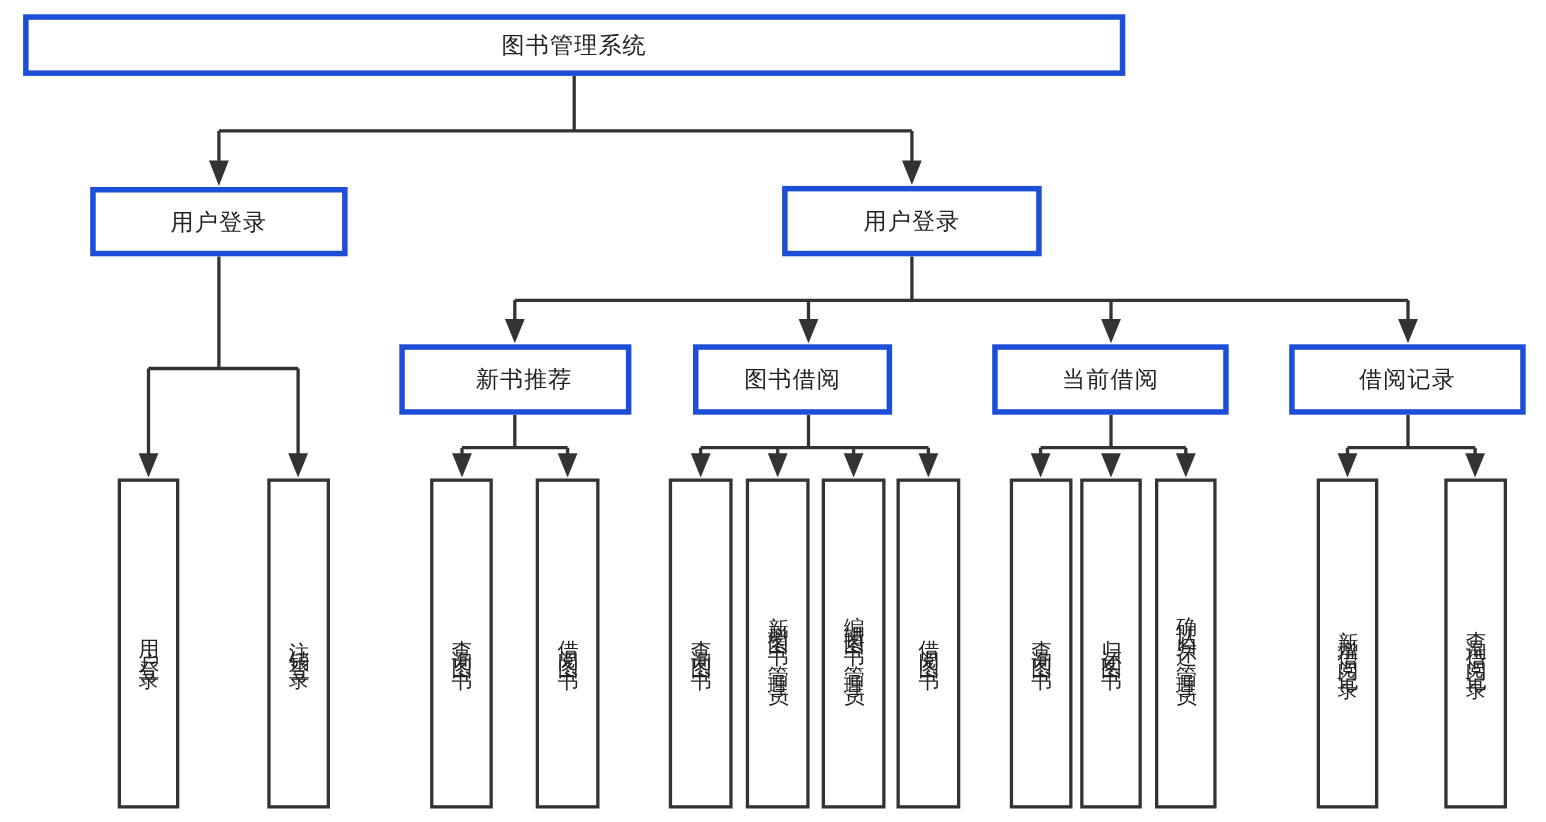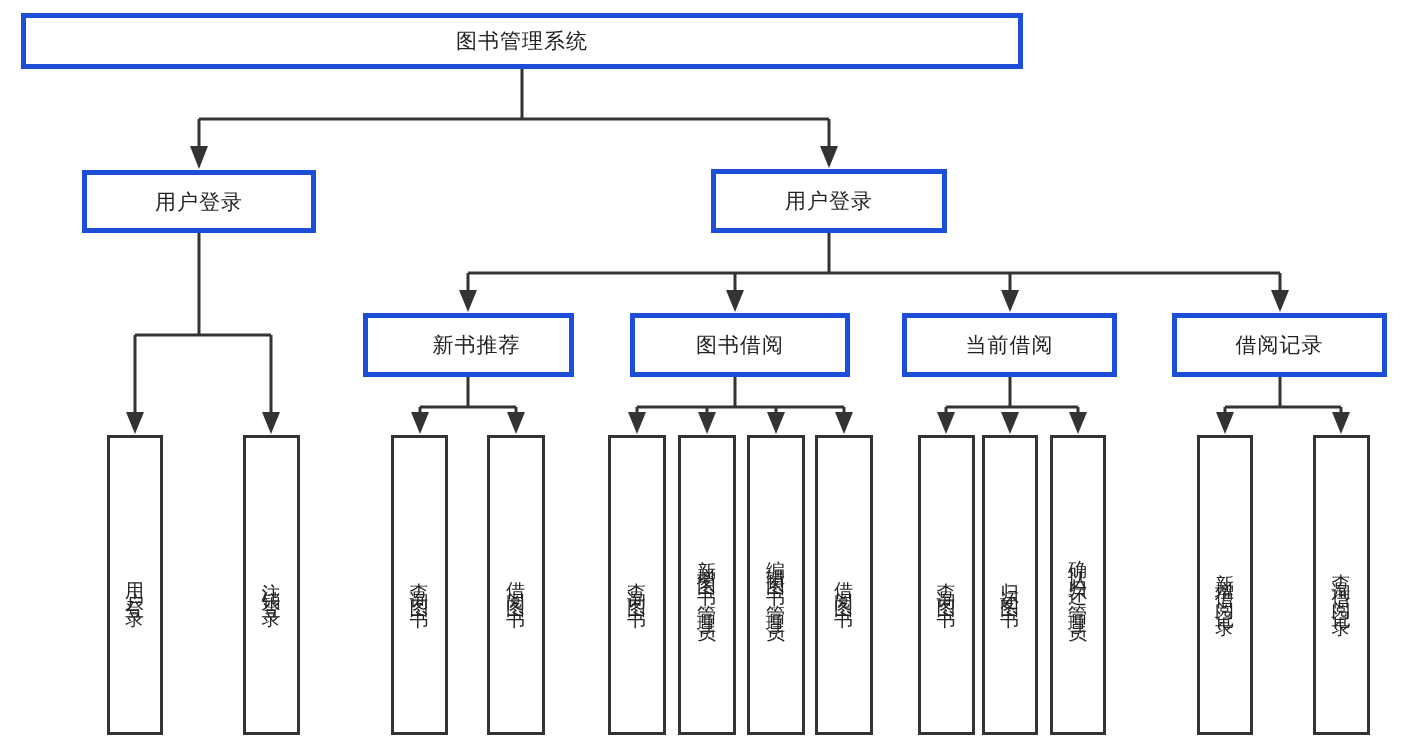--- a/index.html
+++ b/index.html
@@ -122,21 +122,21 @@
   <div class="hbox" style="left:82px; top:170px; width:234px; height:63px;">
     <span>用户登录</span>
   </div>
   <div class="hbox" style="left:711px; top:169px; width:236px; height:64px;">
     <span>用户登录</span>
   </div>
 
   <div class="hbox" style="left:363px; top:313px; width:211px; height:64px;padding-left:16px;">
     <span>新书推荐</span>
   </div>
-  <div class="hbox" style="left:630px; top:313px; width:220px; height:64px;">
+  <div class="hbox" style="left:630px; top:313px; width:181px; height:64px;">
     <span>图书借阅</span>
   </div>
   <div class="hbox" style="left:1172px; top:313px; width:215px; height:64px;">
     <span>借阅记录</span>
   </div>
   <div class="hbox" style="left:902px; top:313px; width:215px; height:64px;">
     <span>当前借阅</span>
   </div>
 
   <div class="vbox" style="left:107px; width:56px;">

